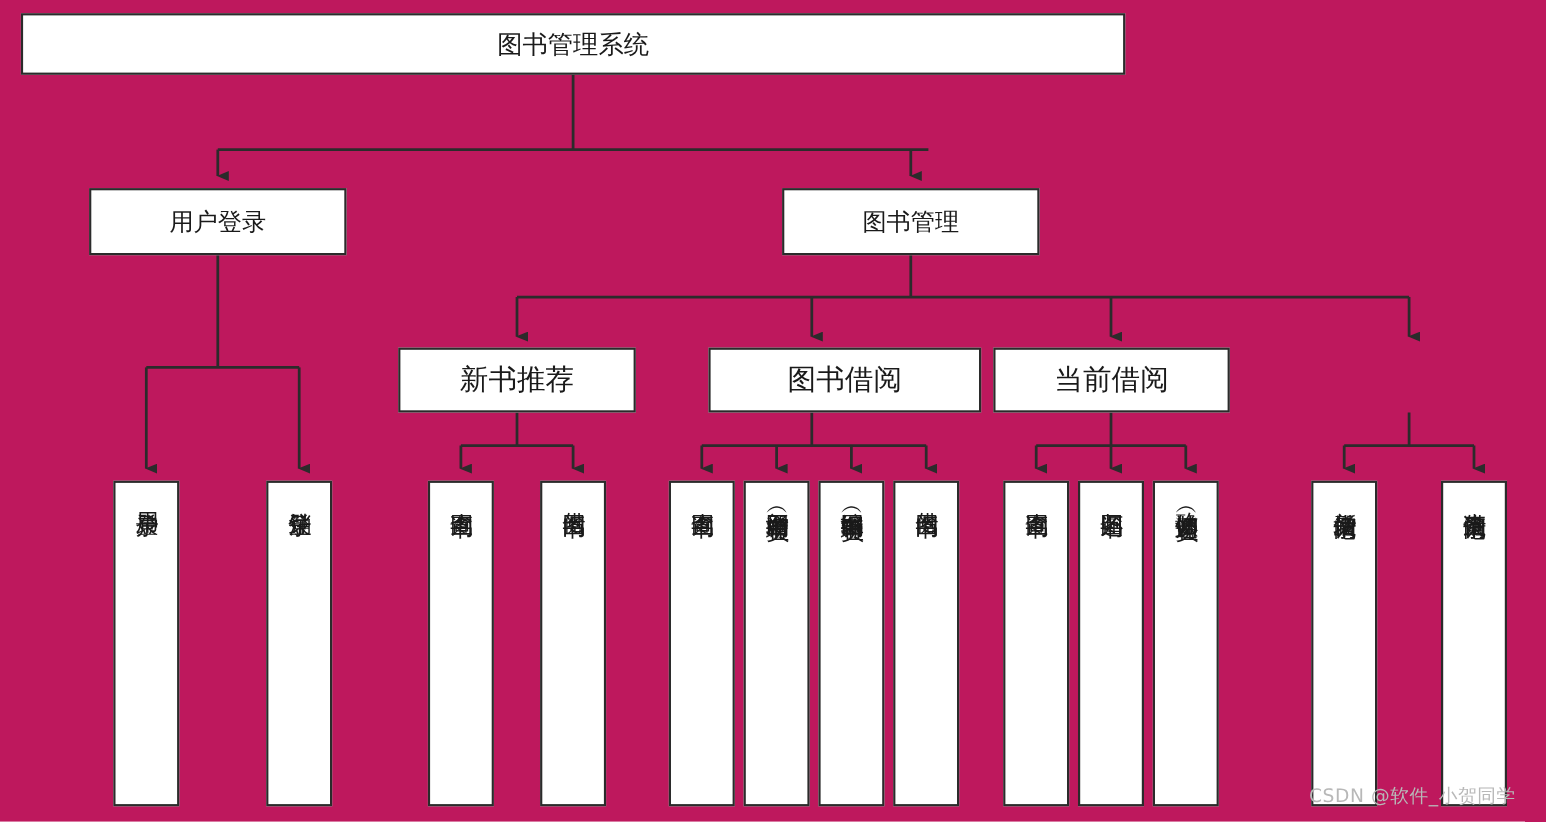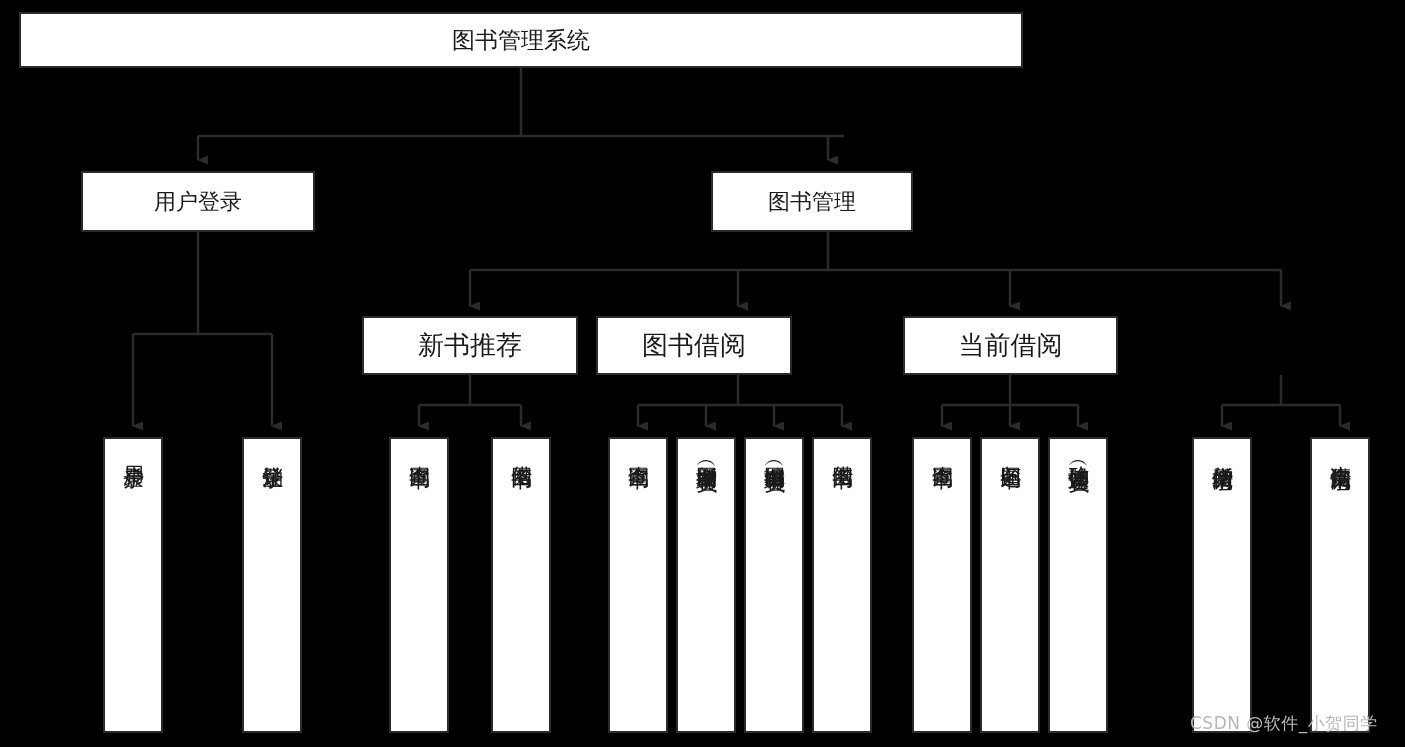--- a/index.html
+++ b/index.html
@@ -7,21 +7,21 @@
     padding: 0;
     background: #ffffff;
   }
   body {
     font-family: "DejaVu Sans", "Liberation Sans", sans-serif;
   }
   #canvas {
     position: relative;
     width: 1405px;
     height: 747px;
-    background: #000000;
+    background: #be185d;
     overflow: hidden;
   }
   svg.connectors {
     position: absolute;
     left: 0;
     top: 0;
     width: 1405px;
     height: 747px;
     pointer-events: none;
   }
@@ -120,24 +120,24 @@
       <path d="M1281,375 L1281,405"></path>
       <path d="M1222,405 L1340,405"></path>
       <path d="M1222,405 L1222,426" marker-end="url(#arrowhead)"></path>
       <path d="M1340,405 L1340,426" marker-end="url(#arrowhead)"></path>
     </g>
   </svg>
 
   <div class="node root" style="left:19px; top:12px; width:1004px; height:56px;">图书管理系统</div>
 
   <div class="node level2" style="left:81px; top:171px; width:234px; height:61px;">用户登录</div>
-  <div class="node level2" style="left:711px; top:171px; width:202px; height:61px;">图书管理</div>
+  <div class="node level2" style="left:711px; top:171px; width:234px; height:61px;">图书管理</div>
 
   <div class="node level3" style="left:362px; top:316px; width:216px; height:59px;">新书推荐</div>
-  <div class="node level3" style="left:596px; top:316px; width:196px; height:59px;">图书借阅</div>
+  <div class="node level3" style="left:644px; top:316px; width:248px; height:59px;">图书借阅</div>
   <div class="node level3" style="left:903px; top:316px; width:215px; height:59px;">当前借阅</div>
 
   <div class="node leaf" style="left:103px; top:437px; width:60px; height:296px;">
     <span class="vlabel">用户登录</span>
   </div>
   <div class="node leaf" style="left:242px; top:437px; width:60px; height:296px;">
     <span class="vlabel">注销登录</span>
   </div>
 
   <div class="node leaf" style="left:389px; top:437px; width:60px; height:296px;">

